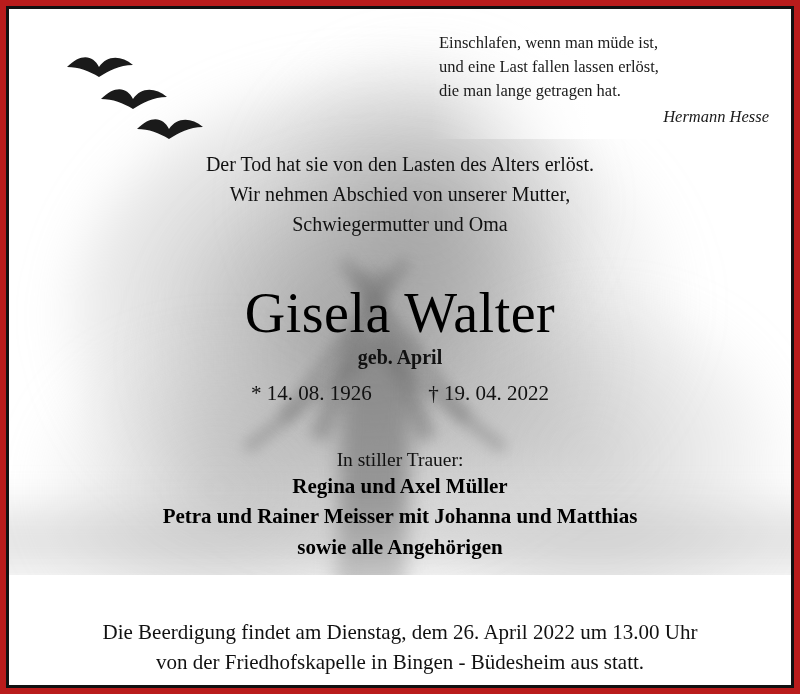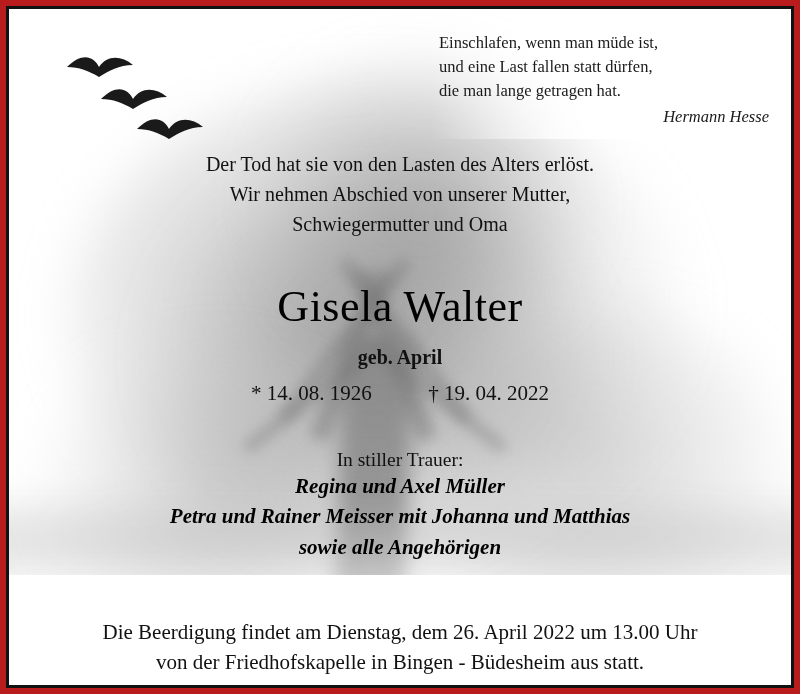--- a/index.html
+++ b/index.html
@@ -149,21 +149,21 @@
     font-size: 20px;
     line-height: 1.5;
   }
   .name {
     position: absolute;
     left: 0;
     right: 0;
     top: 272px;
     text-align: center;
     color: #000000;
-    font-size: 44px;
+    font-size: 56px;
     letter-spacing: 0.5px;
   }
   .born-name {
     position: absolute;
     left: 0;
     right: 0;
     top: 337px;
     text-align: center;
     color: #111111;
     font-size: 20px;
@@ -194,21 +194,20 @@
   .mourners {
     position: absolute;
     left: 0;
     right: 0;
     top: 462px;
     text-align: center;
     color: #000000;
     font-size: 21px;
     font-weight: bold;
     line-height: 1.45;
-    font-style: italic;
   }
   .funeral {
     position: absolute;
     left: 0;
     right: 0;
     top: 608px;
     text-align: center;
     color: #111111;
     font-size: 21px;
     line-height: 1.45;
@@ -241,21 +240,21 @@
     <svg class="birds" viewBox="0 0 190 110">
       <path d="M8 22 C 22 8, 34 10, 40 22 C 48 10, 62 10, 74 20 C 60 20, 50 26, 40 32 C 30 26, 20 22, 8 22 Z" fill="#1a1a1a"></path>
       <path d="M42 54 C 56 40, 68 42, 74 54 C 82 42, 96 42, 108 52 C 94 52, 84 58, 74 64 C 64 58, 54 54, 42 54 Z" fill="#1a1a1a"></path>
       <path d="M78 84 C 92 70, 104 72, 110 84 C 118 72, 132 72, 144 82 C 130 82, 120 88, 110 94 C 100 88, 90 84, 78 84 Z" fill="#1a1a1a"></path>
     </svg>
 
     <div class="content">
 
       <div class="quote">
         <div>Einschlafen, wenn man müde ist,</div>
-        <div>und eine Last fallen statt dürfen,</div>
+        <div>und eine Last fallen lassen erlöst,</div>
         <div>die man lange getragen hat.</div>
         <span class="author">Hermann Hesse</span>
       </div>
 
       <div class="intro">
         <div>Der Tod hat sie von den Lasten des Alters erlöst.</div>
         <div>Wir nehmen Abschied von unserer Mutter,</div>
         <div>Schwiegermutter und Oma</div>
       </div>
 

